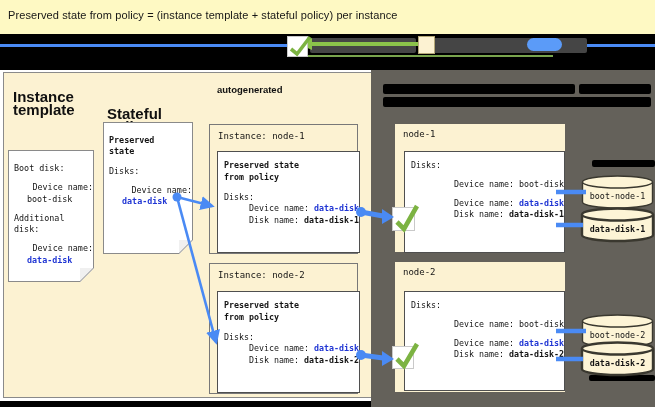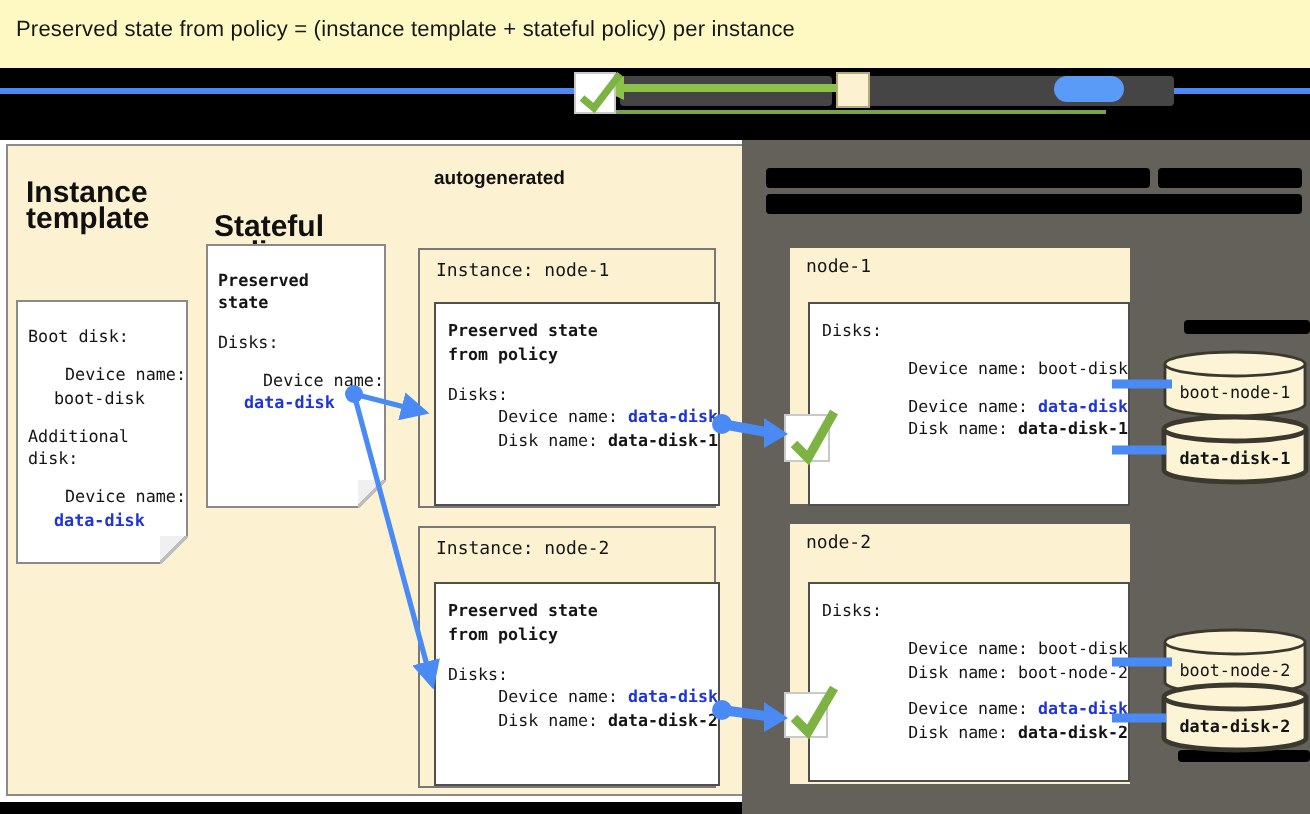--- a/index.html
+++ b/index.html
@@ -171,21 +171,20 @@
 </div>
 <div class="abs vm-chk" style="left:392px;top:207px;width:21px;height:22px;"></div>
 
 <div class="abs vmbox mono" style="left:395px;top:262px;width:170px;height:130px;">
   <div class="vm-title">node-2</div>
 </div>
 <div class="abs inner mono" style="left:404px;top:291px;width:153px;height:90px;">
   <div class="ln">Disks:</div>
   <div class="gap" style="height:7px;"></div>
   <div class="ln i1"><span>Device name:</span> <span>boot-disk</span></div>
-  <div class="ln i1"><span>Disk name:</span> <span>boot-node-2</span></div>
   <div class="gap" style="height:7px;"></div>
   <div class="ln i1"><span>Device name:</span> <span class="bluev">data-disk</span></div>
   <div class="ln i1"><span>Disk name:</span> <span class="bold">data-disk-2</span></div>
 </div>
 <div class="abs vm-chk" style="left:392px;top:346px;width:20px;height:21px;"></div>
 
 <svg class="cyl" style="left:579px;top:175px;" width="77" height="34" viewBox="0 0 77 34">
   <path d="M3.5 7 V27 a35 6 0 0 0 70 0 V7"></path>
   <ellipse cx="38.5" cy="7" rx="35" ry="6"></ellipse>
   <text x="38.5" y="24" text-anchor="middle">boot-node-1</text>

